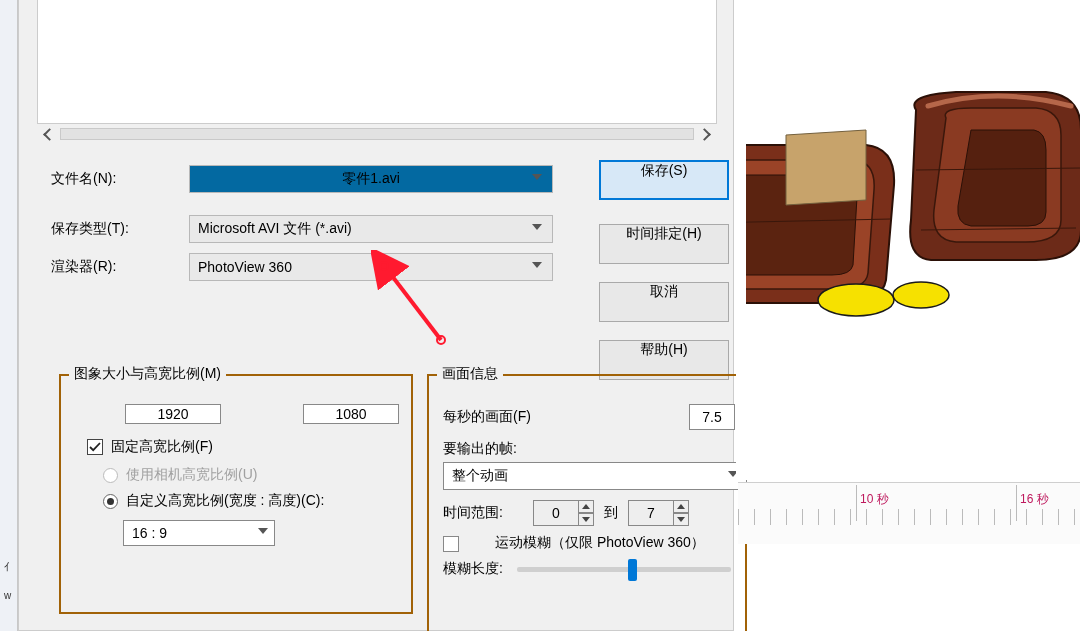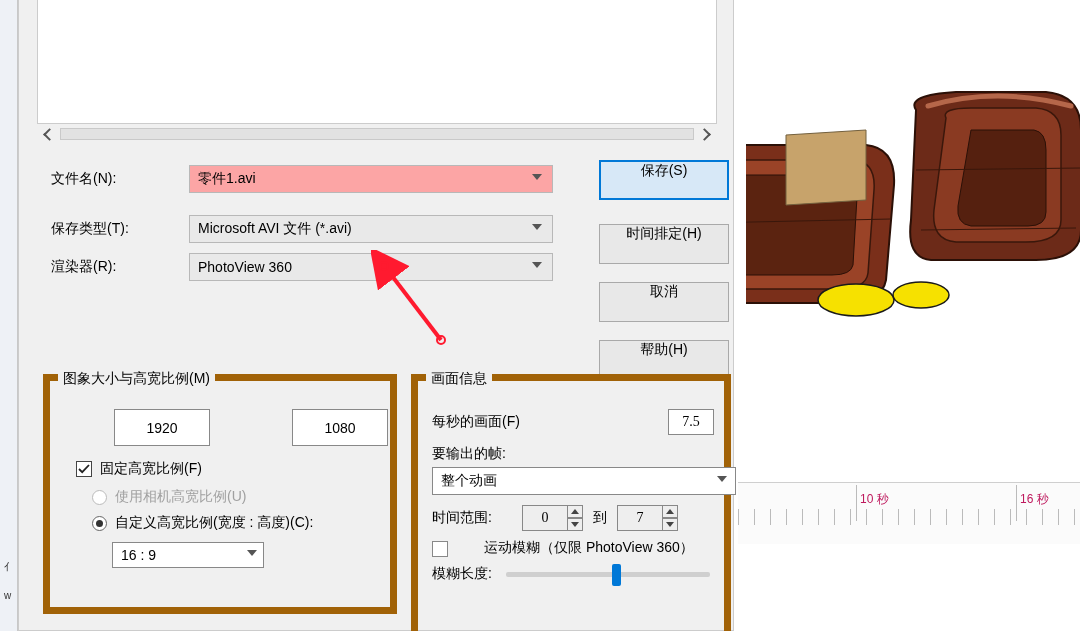--- a/index.html
+++ b/index.html
@@ -76,21 +76,21 @@
   .row .combo, .row .cmb {
     width: 364px;
     height: 28px;
     background: #e9e9e9;
     border: 1px solid #b8b8b8;
     display: flex;
     align-items: center;
     padding: 0 8px;
     position: relative;
   }
-  .row .combo.white { background: #fca5a5; }
+  .row .combo.white { background: #0369a1; justify-content: center; }
   .combo .caret {
     position: absolute;
     right: 10px;
     top: 8px;
     width: 0; height: 0;
     border-left: 5px solid transparent;
     border-right: 5px solid transparent;
     border-top: 6px solid #555;
   }
 
@@ -116,21 +116,22 @@
     background: #d7e8f7;
   }
   .btn-save   { top: 160px; }
   .btn-time   { top: 224px; }
   .btn-cancel { top: 282px; }
   .btn-help   { top: 340px; }
 
   
   .groupbox {
     position: absolute;
-    border: 7px solid #a16207;
+    border: 2px solid #a16207;
+    margin-left: 16px;
   }
   .groupbox .legend {
     position: absolute;
     top: -11px;
     left: 8px;
     background: #f0f0f0;
     padding: 0 5px;
   }
 
   .grp-img {
@@ -140,21 +141,21 @@
     height: 240px;
     padding: 18px 14px 10px 14px;
   }
 
   .wh-inputs {
     display: flex;
     gap: 82px;
     margin: 10px 0 14px 50px;
   }
   .wh-inputs input {
-    width: 96px; height: 37px;
+    width: 96px; height: 20px;
     text-align: center;
     border: 1px solid #888;
     font-size: 14px;
     font-family: inherit;
   }
 
   .chk-row { display: flex; align-items: center; margin: 4px 0 10px 12px; }
   .chk {
     width: 16px; height: 16px;
     border: 1px solid #444;
@@ -201,21 +202,21 @@
     left: 392px;
     top: 374px;
     width: 320px;
     height: 260px;
     border-bottom: none;
     padding: 12px 10px 0 14px;
   }
 
   .frame-row { display: flex; align-items: center; margin: 8px 0; }
   .frame-row .lbl { width: 178px; }
-  .frame-row input.num { width: 46px; height: 26px; text-align: center; border: 1px solid #888; font-family: Liberation Serif, serif; font-size: 14px; }
+  .frame-row input.num { width: 46px; height: 26px; text-align: center; border: 1px solid #888; font-family: Liberation Sans, sans-serif; font-size: 14px; }
 
   .full-combo {
     width: 304px; height: 28px;
     background: #fff; border: 1px solid #888;
     display: flex; align-items: center;
     padding: 0 8px;
     position: relative;
     margin: 4px 0 10px 0;
   }
   .full-combo .caret {

